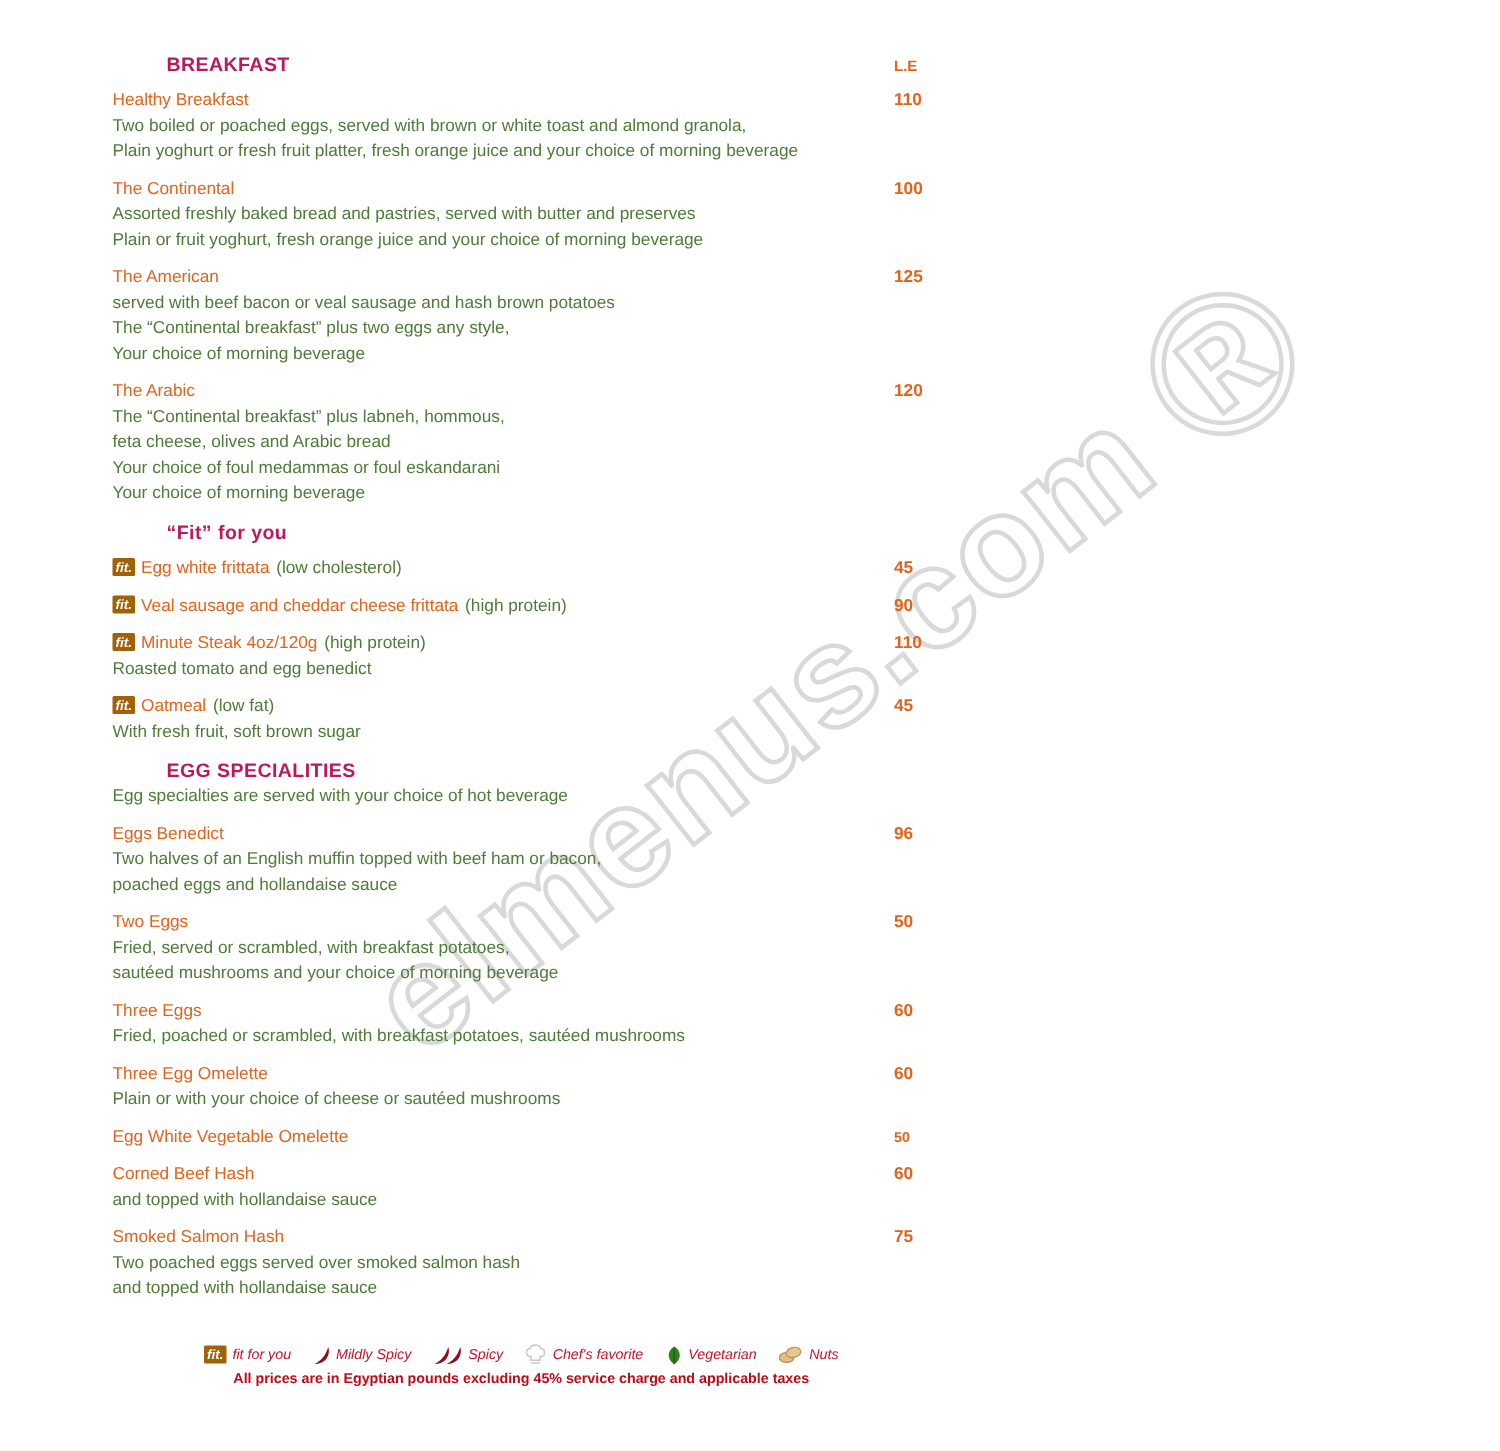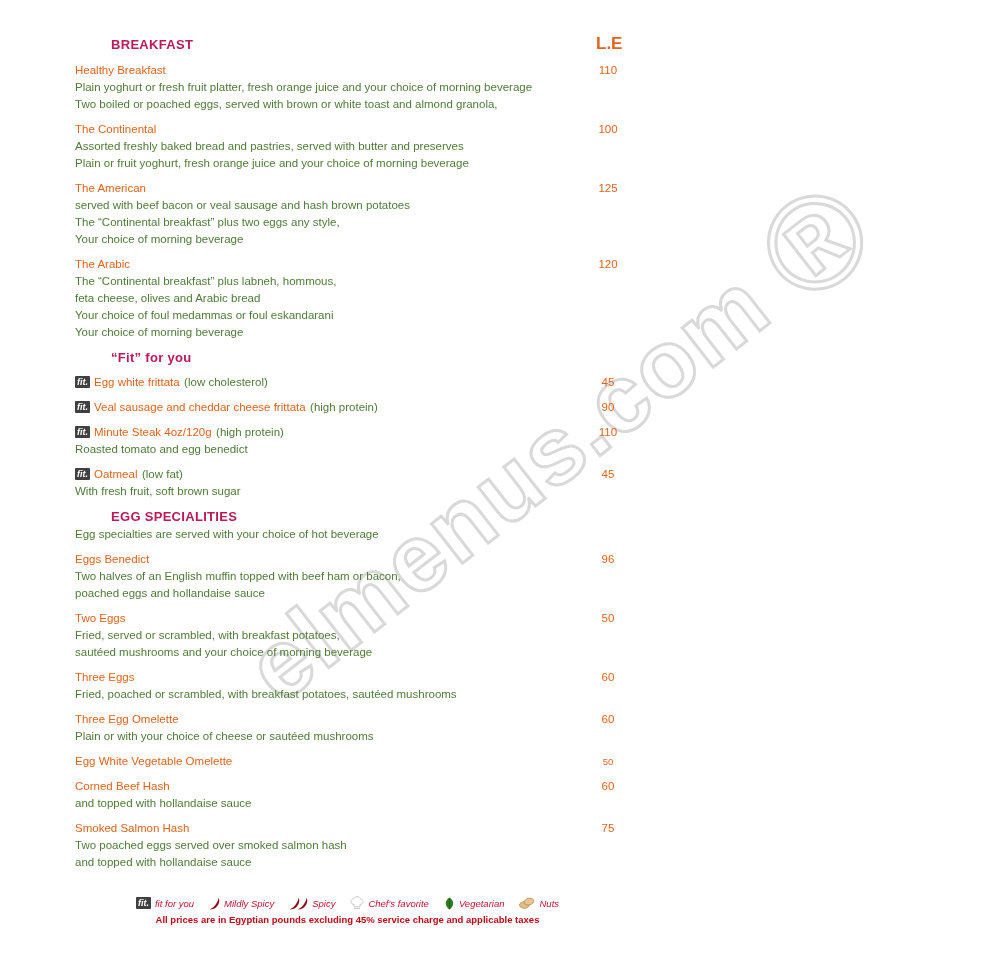--- a/index.html
+++ b/index.html
@@ -8,30 +8,30 @@
   
   .watermark{position:absolute;left:212px;top:618px;transform:rotate(-38deg);transform-origin:0 0;
              font-weight:bold;font-size:95px;letter-spacing:2px;white-space:nowrap;
              color:rgba(255,255,255,0);-webkit-text-stroke:3px #d9d9d9;z-index:0;user-select:none;}
   .wm-mark{font-size:132px;vertical-align:-10px;}
   
   .menu{position:absolute;left:75px;top:34px;width:545px;z-index:1;}
   .section + .section{margin-top:8px;}
   .section-header{display:grid;grid-template-columns:521px auto;align-items:baseline;}
   .section-title{font-size:13px;font-weight:bold;color:#be185d;margin:0;line-height:17px;letter-spacing:.3px;padding-left:36px;}
-  .currency{font-size:17px;font-weight:bold;color:#E2631C;}
+  .currency{font-size:10px;font-weight:bold;color:#E2631C;}
   .subtitle{margin:1px 0 0;font-size:11.5px;color:#4E7B38;line-height:17px;}
   .item{margin-top:6px;}
   .item-row{display:grid;grid-template-columns:521px auto;align-items:baseline;line-height:17px;}
-  .fit-badge{display:inline-block;background:#404040;color:#ffffff;font-size:9px;font-style:italic;
+  .fit-badge{display:inline-block;background:#a16207;color:#ffffff;font-size:9px;font-style:italic;
              font-weight:bold;line-height:10px;padding:1px 2px;border-radius:1px;margin-right:4px;
              vertical-align:1px;}
   .item-name{font-size:11.5px;font-weight:normal;color:#E2631C;}
   .item-suffix{font-size:11.5px;color:#4E7B38;}
-  .item-price{font-size:11.5px;font-weight:normal;color:#E2631C;text-align:center;}
+  .item-price{font-size:11.5px;font-weight:bold;color:#E2631C;}
   .item-price.small{font-size:9.5px;}
   .desc-line{font-size:11.5px;color:#4E7B38;line-height:17px;}
   
   .page-footer{position:absolute;left:75px;top:896px;width:545px;text-align:center;z-index:1;}
   .legend{display:flex;justify-content:center;align-items:center;gap:15px;}
   .legend-item{display:flex;align-items:center;gap:4px;}
   .legend-label{font-size:9.5px;font-style:italic;color:#C41230;white-space:nowrap;}
   .legend-icon{display:inline-flex;align-items:center;}
   .legend .fit-badge{margin-right:0;}
   .disclaimer{margin-top:4px;font-size:9.5px;font-weight:bold;color:#C00914;}
@@ -51,22 +51,22 @@
 
     <div class="items">
   <div class="item">
     <div class="item-row">
       <div class="item-left">
         <span class="item-name">Healthy Breakfast</span> 
       </div>
       <span class="item-price">110</span>
     </div>
     <div class="item-desc">
+              <div class="desc-line">Two boiled or poached eggs, served with brown or white toast and almond granola,</div>
               <div class="desc-line">Plain yoghurt or fresh fruit platter, fresh orange juice and your choice of morning beverage</div>
-              <div class="desc-line">Two boiled or poached eggs, served with brown or white toast and almond granola,</div>
             </div>
   </div>
 
   <div class="item">
     <div class="item-row">
       <div class="item-left">
         <span class="item-name">The Continental</span> 
       </div>
       <span class="item-price">100</span>
     </div>

